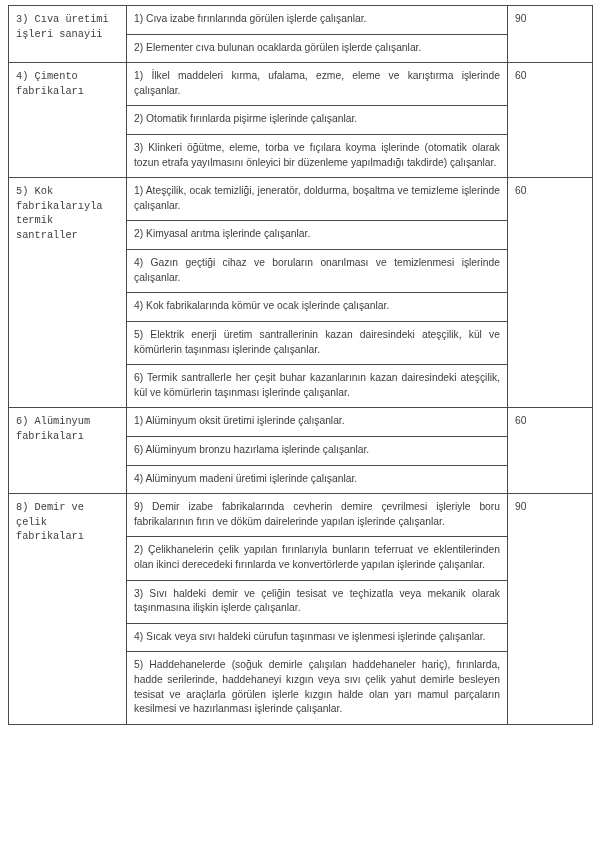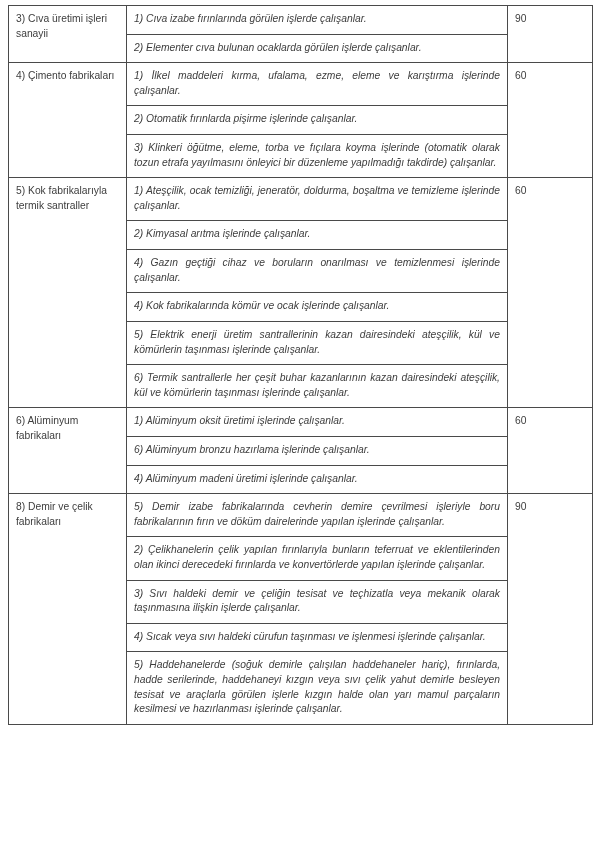--- a/index.html
+++ b/index.html
@@ -50,28 +50,28 @@
   
   col.c-category { width: 118px; }
   col.c-desc     { width: 381px; }
   col.c-value    { width: 85px; }
 
   td.cat-cell {
     padding-left: 8px;
     padding-right: 4px;
     text-align: left;
     hyphens: none;
+    font-family: Liberation Mono, monospace;
   }
 
   td.desc-cell {
     text-align: justify;
     text-justify: inter-word;
     padding-left: 8px;
     padding-right: 9px;
-    font-style: italic;
   }
 
   td.value-cell {
     padding-top: 6px;
     font-size: 10.5px;
     color: #3d3d3d;
   }
 </style>
 </head>
 <body>
@@ -135,21 +135,21 @@
         </tr>
         <tr>
           <td class="desc-cell">6) Alüminyum bronzu hazırlama işlerinde çalışanlar.</td>
         </tr>
         <tr>
           <td class="desc-cell">4) Alüminyum madeni üretimi işlerinde çalışanlar.</td>
         </tr>
 
         <tr>
           <td class="cat-cell" rowspan="5">8) Demir ve çelik fabrikaları</td>
-          <td class="desc-cell">5) Demir izabe fabrikalarında cevherin demire çevrilmesi işleriyle boru fabrikalarının fırın ve döküm dairelerinde yapılan işlerinde çalışanlar.</td>
+          <td class="desc-cell">9) Demir izabe fabrikalarında cevherin demire çevrilmesi işleriyle boru fabrikalarının fırın ve döküm dairelerinde yapılan işlerinde çalışanlar.</td>
           <td class="value-cell" rowspan="5">90</td>
         </tr>
         <tr>
           <td class="desc-cell">2) Çelikhanelerin çelik yapılan fırınlarıyla bunların teferruat ve eklentilerinden olan ikinci derecedeki fırınlarda ve konvertörlerde yapılan işlerinde çalışanlar.</td>
         </tr>
         <tr>
           <td class="desc-cell">3) Sıvı haldeki demir ve çeliğin tesisat ve teçhizatla veya mekanik olarak taşınmasına ilişkin işlerde çalışanlar.</td>
         </tr>
         <tr>
           <td class="desc-cell">4) Sıcak veya sıvı haldeki cürufun taşınması ve işlenmesi işlerinde çalışanlar.</td>

